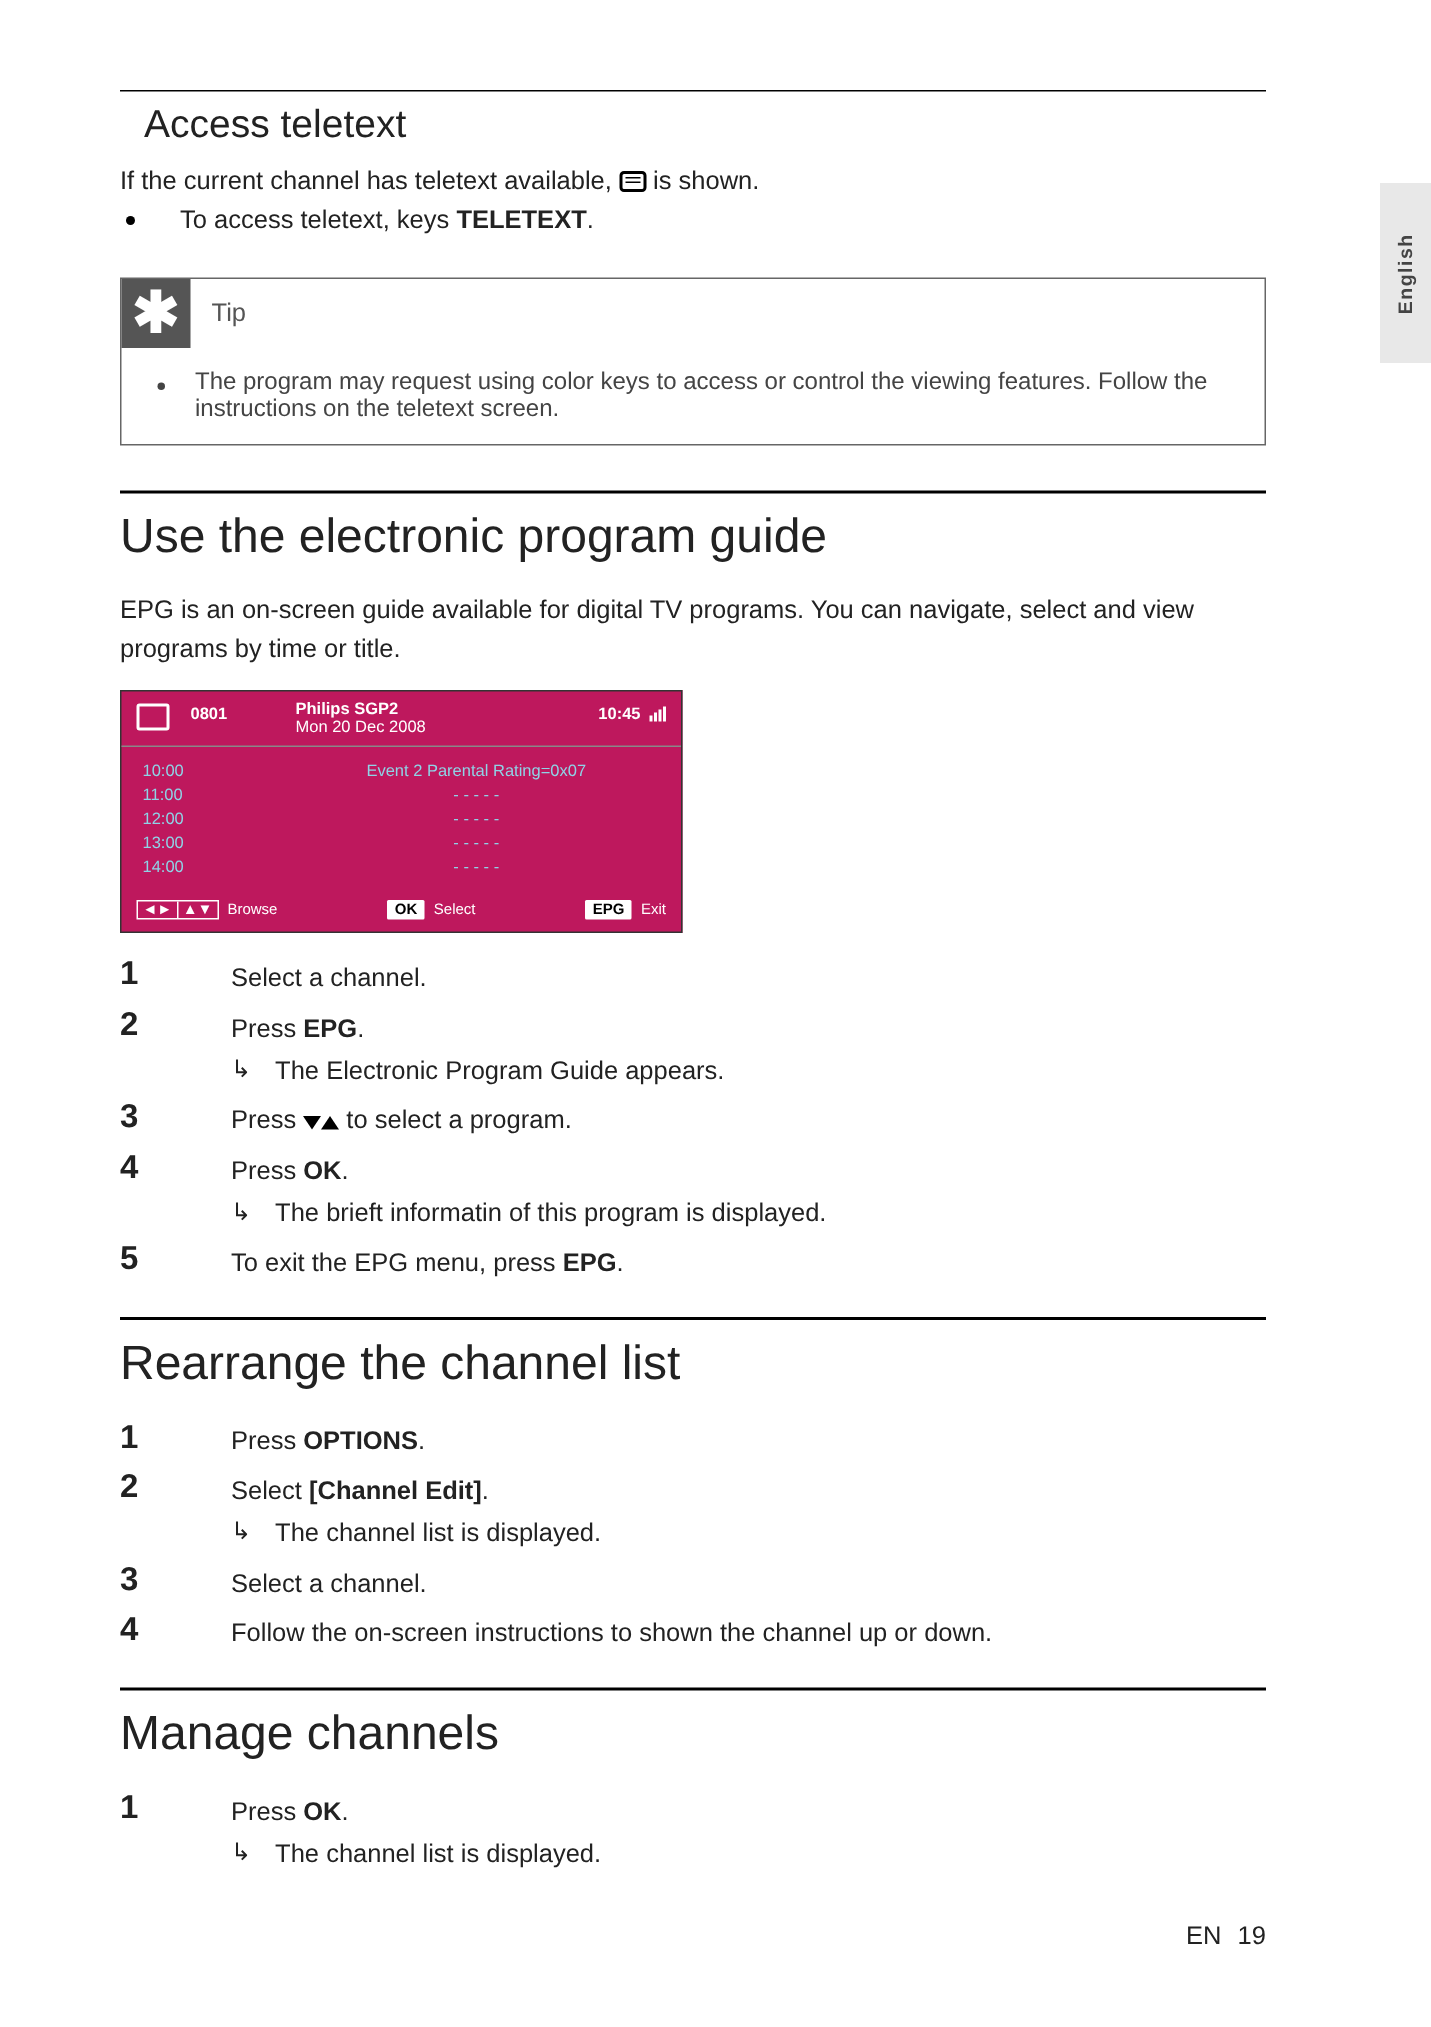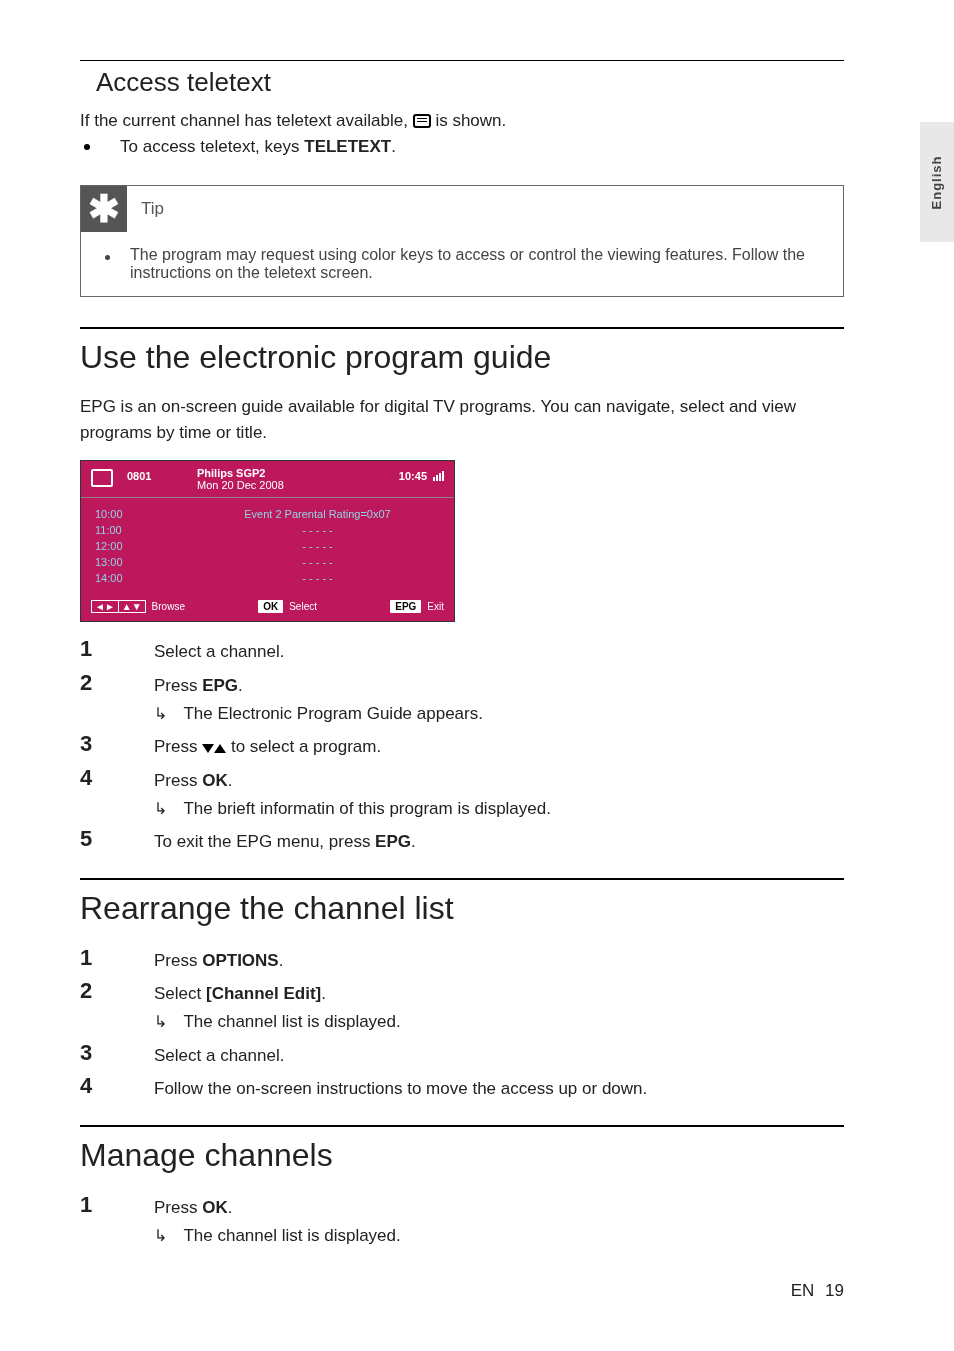--- a/index.html
+++ b/index.html
@@ -233,21 +233,21 @@
             <span>The channel list is displayed.</span>
           </div>
     </div>
       </li>
     <li>
         <span class="num">3</span>
         <div class="txt">Select a channel.</div>
       </li>
     <li>
         <span class="num">4</span>
-        <div class="txt">Follow the on-screen instructions to move the access up or down.</div>
+        <div class="txt">Follow the on-screen instructions to shown the channel up or down.</div>
       </li>
   </ol>
 
   <div style="height:18px"></div>
   <hr class="thick">
   <h2>Manage channels</h2>
   <ol class="steps">
     <li>
         <span class="num">1</span>
         <div class="txt">

